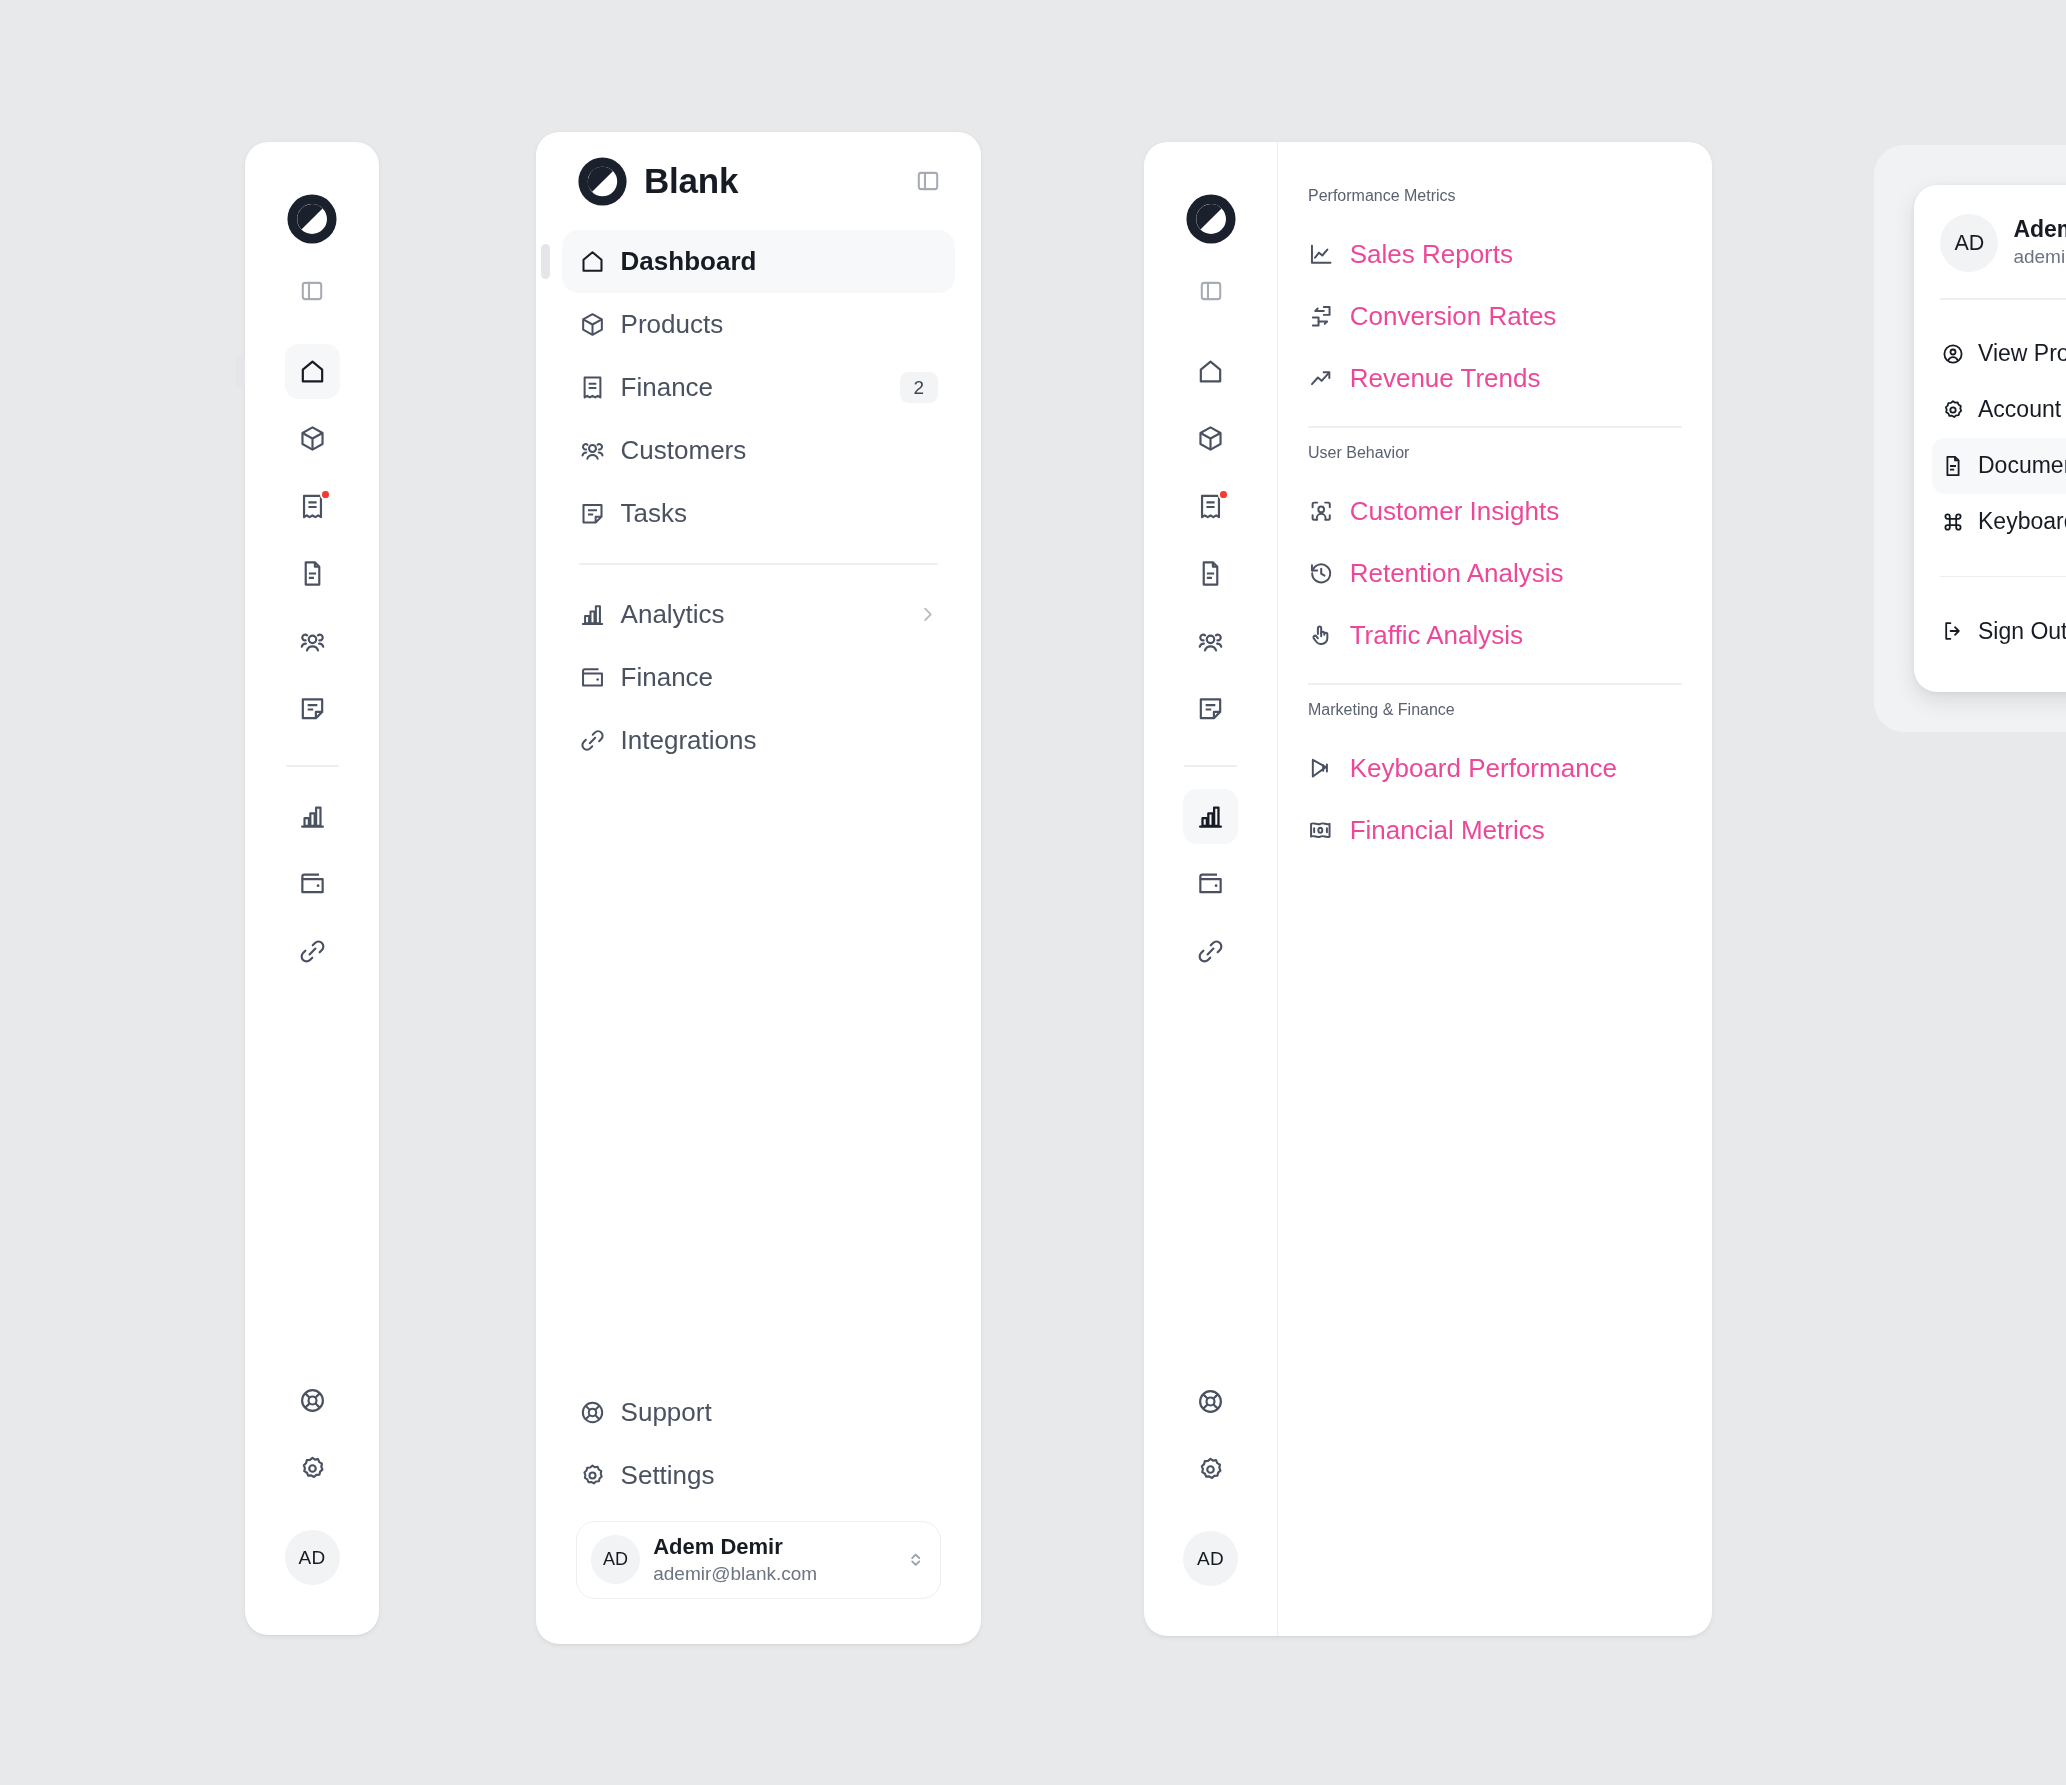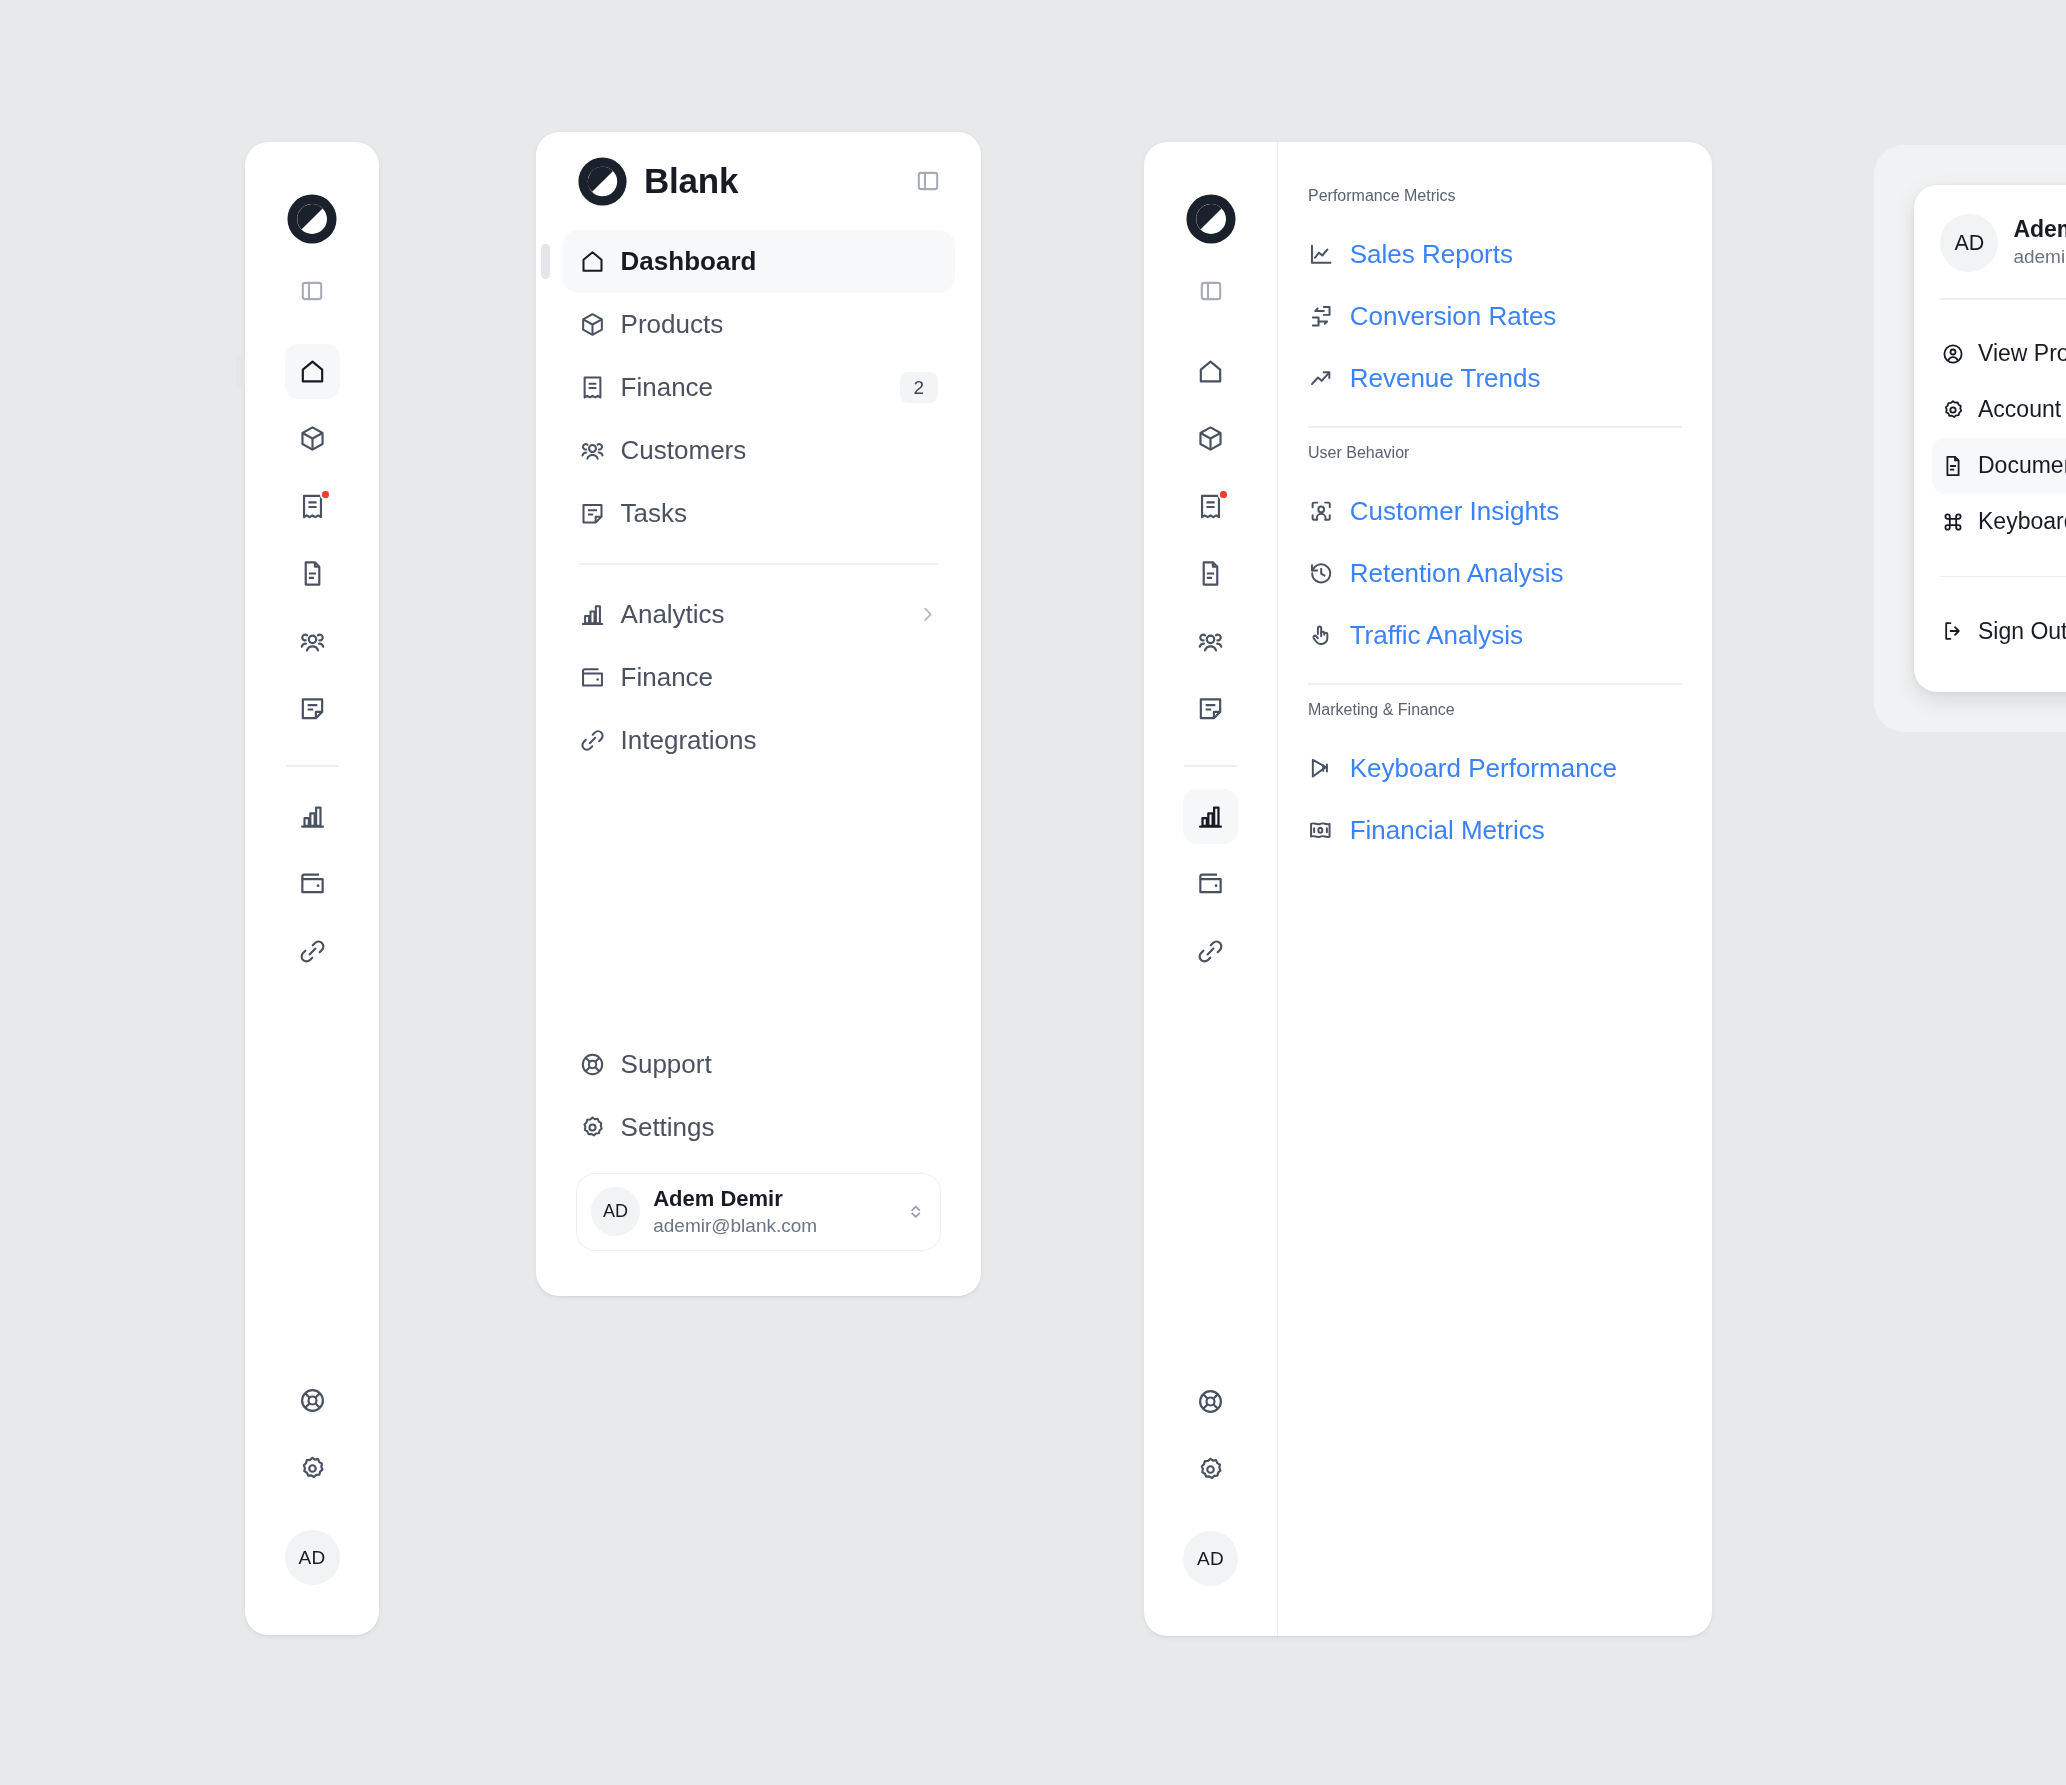--- a/index.html
+++ b/index.html
@@ -101,21 +101,21 @@
   .uc-chev { margin-left: auto; }
 
   
   .submenu { padding: 45px 0 0; }
   .sub-title {
     font-size: 16px; color: #5a6270; padding: 0 30px; margin-bottom: 18px;
   }
   .sub-item {
     display: flex; align-items: center;
     height: 62px; padding: 0 30px;
-    color: #3b82f6; font-size: 26px;
+    color: #ec4899; font-size: 26px;
   }
   .sub-item .ico { width: 31px; display: flex; align-items: center; }
   .sub-item .lbl { margin-left: 10.7px; }
   .sub-divider { height: 2.1px; background: #eceef0; margin: 16.5px 30px; border-radius: 1.2px; }
 
   
   .dd-outer {
     position: absolute;
     background: #f1f2f3;
     border-radius: 30px;
@@ -262,21 +262,21 @@
             <circle cx="12" cy="12" r="2.7"></circle>
           </svg>
         </div>
         <div class="rail-avatar">
           <span>AD</span>
         </div>
       </div>
     </div>
   </div>
 
-  <div class="panel" style="left:536px; top:132px; width:445px; height:1164px; display:flex; flex-direction:column;">
+  <div class="panel" style="left:536px; top:132px; width:445px; height:1512px; display:flex; flex-direction:column;">
 
     <div class="brandbar">
       <div>
         <svg class="logo-mark" width="53" height="53" viewBox="0 0 44 44">
           <circle cx="22" cy="22" r="20" fill="#1a202c"></circle>
           <circle cx="22" cy="22" r="12.2" fill="#ffffff"></circle>
           <path d="M22 9.8 A12.2 12.2 0 0 1 30.6 13.4 L13.4 30.6 A12.2 12.2 0 0 1 22 9.8 Z" fill="#1a202c"></path>
         </svg>
       </div>
       <div class="brand-name">Blank</div>

